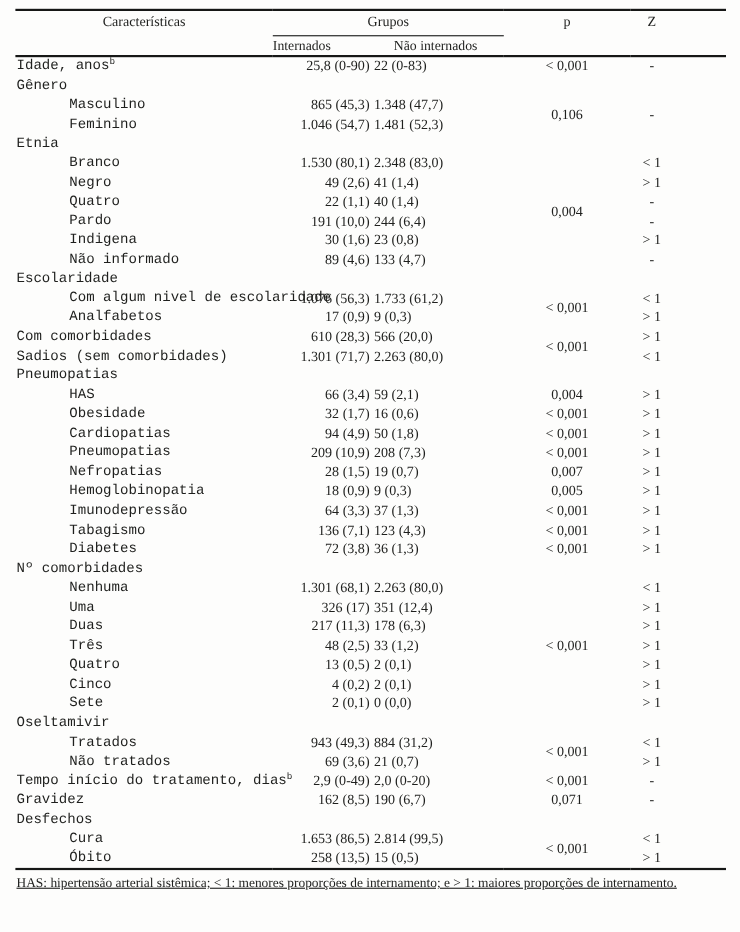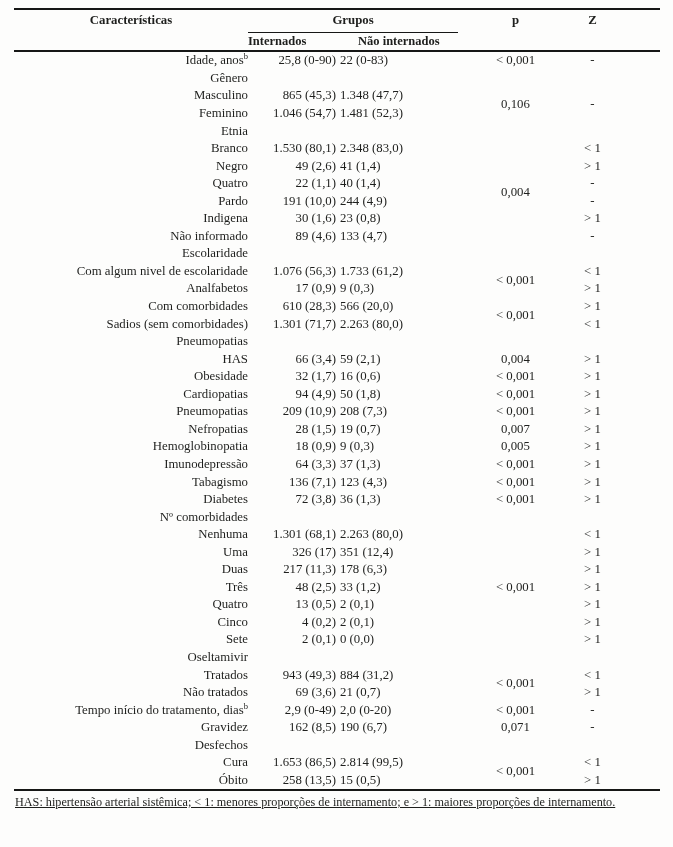--- a/index.html
+++ b/index.html
@@ -30,21 +30,21 @@
     border-bottom:2px solid #161716;
   }
   col.c-label { width:234px; }
   col.c-v1    { width:92px;  }
   col.c-v2    { width:118px; }
   col.c-p     { width:115px; }
   col.c-z     { width:87px;  }
 
   thead { border-bottom:2px solid #161716; }
   th {
-    font-weight:bold;
+    font-weight:normal;
     font-size:12.8px;
     padding:0;
   }
   th.h-carac { vertical-align:top; padding-top:3px; text-align:center; }
   th.h-grupos {
     vertical-align:top; padding-top:3px; text-align:center;
     border-bottom:1.5px solid #161716;
     height:19px;
   }
   th.h-p, th.h-z { vertical-align:top; padding-top:3px; text-align:center; }
@@ -54,21 +54,21 @@
 
   tbody td {
     height:17.55px;
     font-size:12.8px;
     padding:0;
     vertical-align:middle;
     line-height:1;
     white-space:nowrap;
     overflow:visible;
   }
-  td.label-cell { text-align:right; padding-left:1px; }
+  td.label-cell { text-align:left; padding-left:1px;font-family:Liberation Mono, monospace; }
   td.label-cell.indent { padding-left:49px; }
   td.v1 { text-align:right; padding-right:4px; }
   td.v2 { padding-right:9px; }
   td.p-cell { text-align:center; }
   td.z-cell { text-align:center; padding-right:48px; }
 
   .footnotes {
     margin:4px 0 0 1px;
     font-size:12.2px;
     line-height:15.5px;
@@ -151,21 +151,21 @@
         </tr>
         <tr>
           <td class="label-cell indent">Quatro</td>
           <td class="v1">22 (1,1)</td>
           <td class="v2">40 (1,4)</td>
           <td class="z-cell">-</td>
         </tr>
         <tr>
           <td class="label-cell indent">Pardo</td>
           <td class="v1">191 (10,0)</td>
-          <td class="v2">244 (4,9)</td>
+          <td class="v2">244 (6,4)</td>
           <td class="z-cell">-</td>
         </tr>
         <tr>
           <td class="label-cell indent">Indigena</td>
           <td class="v1">30 (1,6)</td>
           <td class="v2">23 (0,8)</td>
           <td class="z-cell">&gt; 1</td>
         </tr>
         <tr>
           <td class="label-cell indent">Não informado</td>

